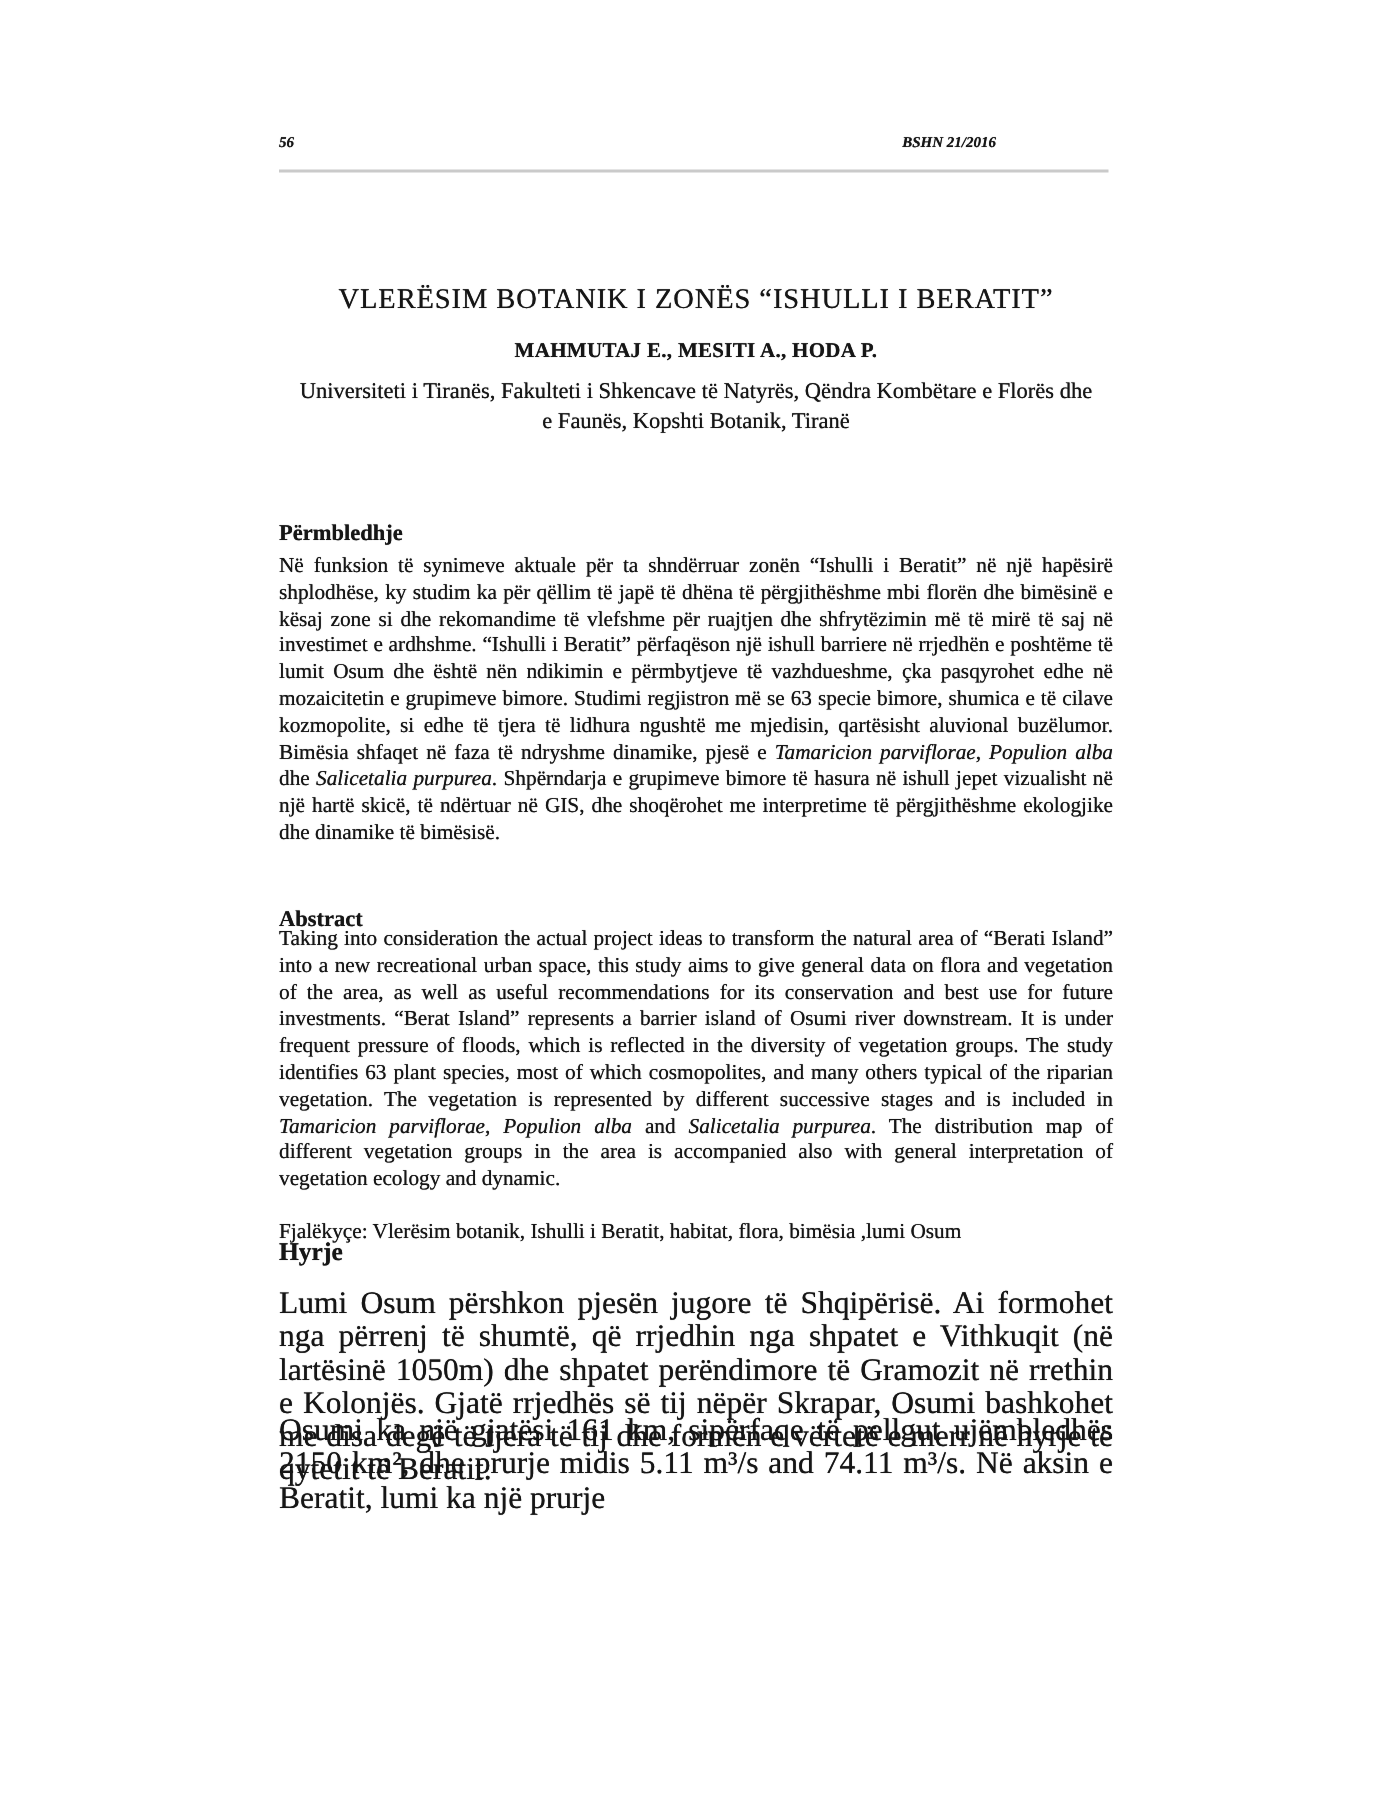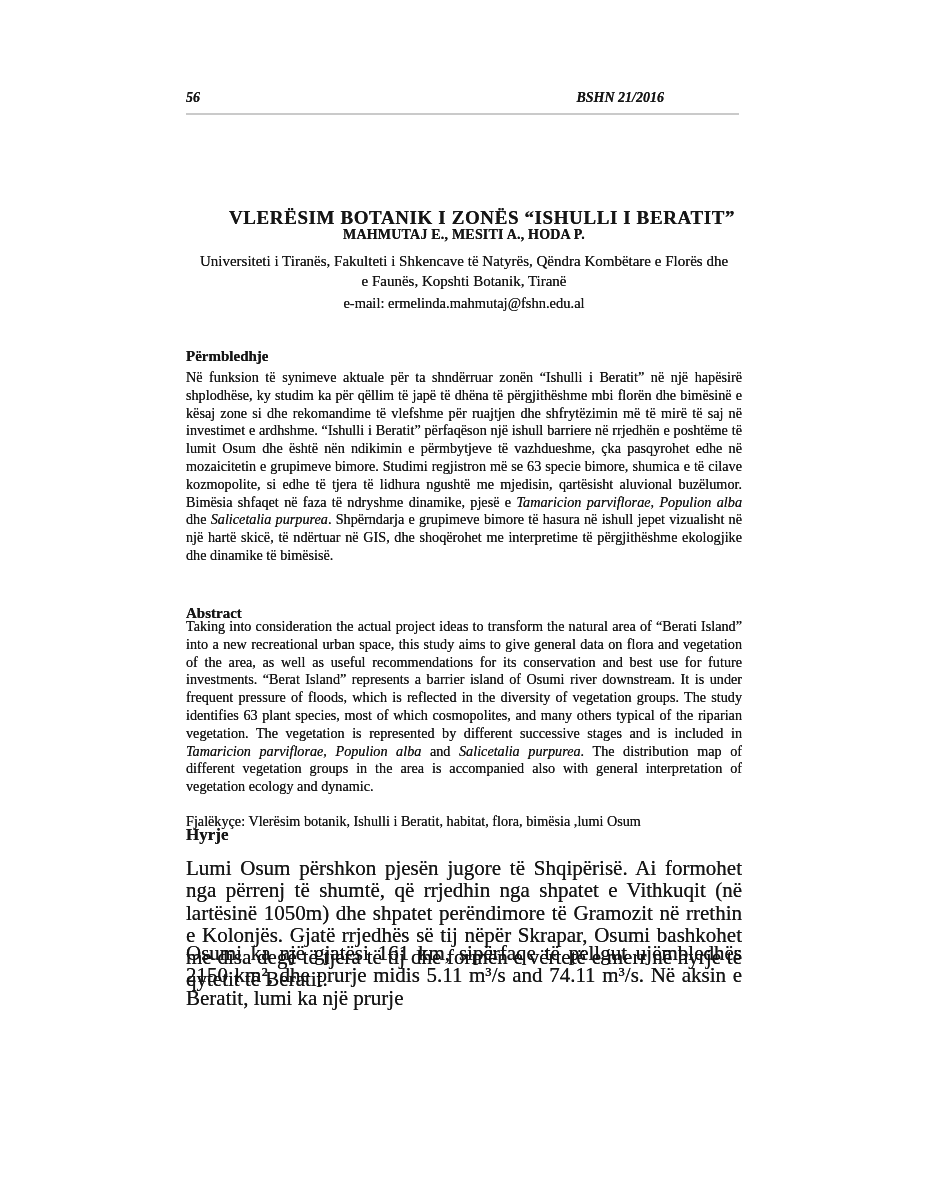--- a/index.html
+++ b/index.html
@@ -7,24 +7,24 @@
     position:relative;
     width:927px;height:1200px;
     background:#ffffff;
     font-family:"Liberation Serif","DejaVu Serif",serif;
     color:#161616;
     text-shadow:0 0 .45px rgba(0,0,0,.85);
     overflow:hidden;
   }
   .blk{position:absolute;left:186px;width:556px;}
   .header{top:90px;display:flex;justify-content:space-between;align-items:baseline;
-          font-weight:bold;font-style:italic;font-size:14px;}
+          font-weight:bold;font-style:italic;font-size:10px;}
   .journal{margin-right:78px;font-style:italic;}
   .rule{position:absolute;top:113px;left:186px;width:553px;height:2px;background:#cacaca;}
-  .title{top:189px;margin:18px;text-align:center;font-size:19px;font-weight:bold;
+  .title{top:189px;margin:0;text-align:center;font-size:19px;font-weight:normal;
          letter-spacing:.6px;white-space:nowrap;}
   .authors{top:227px;text-align:center;font-weight:bold;font-size:14px;letter-spacing:.2px;}
   .affiliation{top:251px;text-align:center;font-size:15px;line-height:20px;white-space:pre-line;}
   .email{top:295px;text-align:center;font-size:14.5px;}
   .sh{position:absolute;left:186px;width:556px;margin:0;font-size:15px;font-weight:bold;}
   .h-perm{top:348px;}
   .h-abs{top:605px;}
   .h-hyrje{top:825px;font-size:17px;}
   .abs{margin:0;font-size:14.2px;line-height:17.8px;text-align:justify;text-justify:inter-word;}
   .abs-al{top:369px;}
@@ -44,21 +44,20 @@
   <div class="blk header">
     <span class="pagenum">56</span>
     <span class="journal">BSHN 21/2016</span>
   </div>
   <div class="rule"></div>
 
   <h1 class="blk title">VLERËSIM BOTANIK I ZONËS “ISHULLI I BERATIT”</h1>
   <div class="blk authors">MAHMUTAJ E., MESITI A., HODA P.</div>
   <div class="blk affiliation">Universiteti i Tiranës, Fakulteti i Shkencave të Natyrës, Qëndra Kombëtare e Florës dhe
 e Faunës, Kopshti Botanik, Tiranë</div>
-  <div class="blk email">e-mail: ermelinda.mahmutaj@fshn.edu.al</div>
 
   <h2 class="sh h-perm">Përmbledhje</h2>
   <p class="blk abs abs-al"><span>Në funksion të synimeve aktuale për ta shndërruar zonën “Ishulli i Beratit” në një hapësirë shplodhëse, ky studim ka për qëllim të japë të dhëna të përgjithëshme mbi florën dhe bimësinë e kësaj zone si dhe rekomandime të vlefshme për ruajtjen dhe shfrytëzimin më të mirë të saj në investimet e ardhshme. “Ishulli i Beratit” përfaqëson një ishull barriere në rrjedhën e poshtëme të lumit Osum dhe është nën ndikimin e përmbytjeve të vazhdueshme, çka pasqyrohet edhe në mozaicitetin e grupimeve bimore. Studimi regjistron më se 63 specie bimore, shumica e të cilave kozmopolite, si edhe të tjera të lidhura ngushtë me mjedisin, qartësisht aluvional buzëlumor. Bimësia shfaqet në faza të ndryshme dinamike, pjesë e </span><i>Tamaricion parviflorae, Populion alba</i><span> dhe </span><i>Salicetalia purpurea</i><span>. Shpërndarja e grupimeve bimore të hasura në ishull jepet vizualisht në një hartë skicë, të ndërtuar në GIS, dhe shoqërohet me interpretime të përgjithëshme ekologjike dhe dinamike të bimësisë.</span></p>
 
   <h2 class="sh h-abs">Abstract</h2>
   <p class="blk abs abs-en"><span>Taking into consideration the actual project ideas to transform the natural area of “Berati Island” into a new recreational urban space, this study aims to give general data on flora and vegetation of the area, as well as useful recommendations for its conservation and best use for future investments. “Berat Island” represents a barrier island of Osumi river downstream. It is under frequent pressure of floods, which is reflected in the diversity of vegetation groups. The study identifies 63 plant species, most of which cosmopolites, and many others typical of the riparian vegetation. The vegetation is represented by different successive stages and is included in </span><i>Tamaricion parviflorae, Populion alba</i><span> and </span><i>Salicetalia purpurea</i><span>. The distribution map of different vegetation groups in the area is accompanied also with general interpretation of vegetation ecology and dynamic.</span></p>
 
   <p class="blk keywords"><span class="kw-label">Fjalëkyçe:</span><span> Vlerësim botanik, Ishulli i Beratit, habitat, flora, bimësia ,lumi Osum</span></p>
 
   <h2 class="sh h-hyrje">Hyrje</h2>

